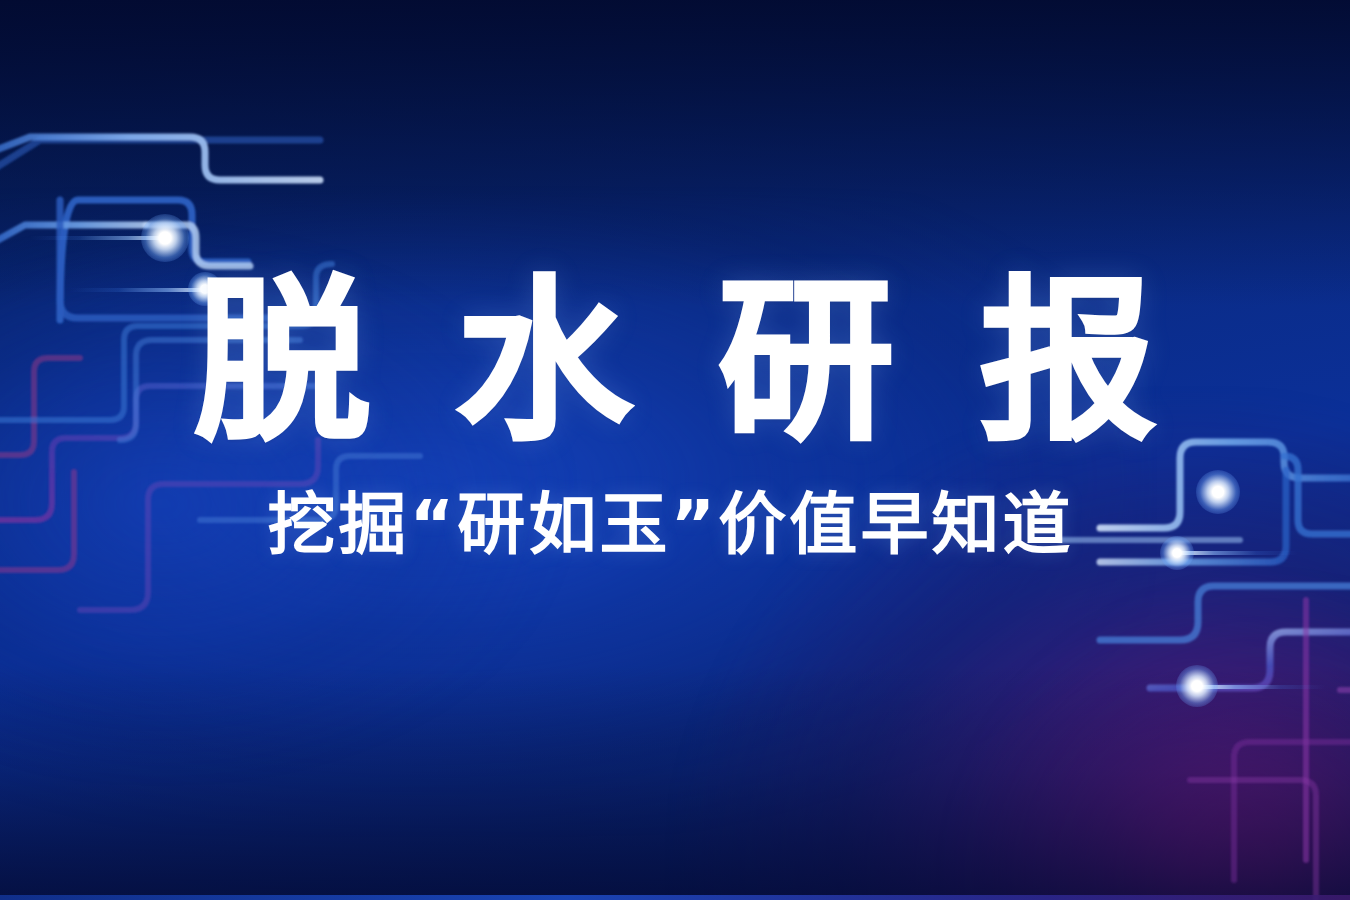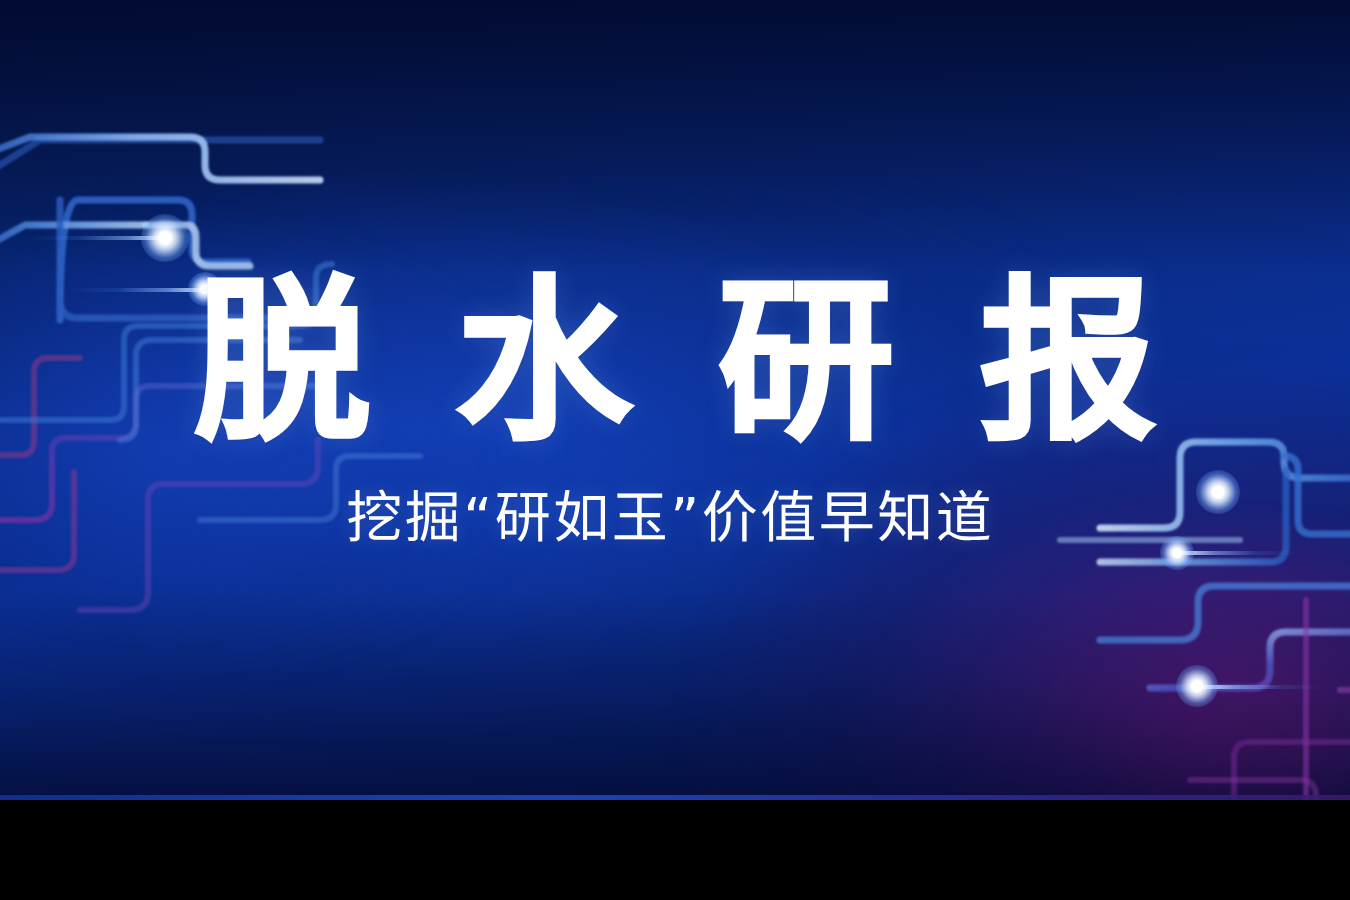--- a/index.html
+++ b/index.html
@@ -4,21 +4,21 @@
 <title>脱水研报</title>
 <style>
   html, body {
     margin: 0;
     padding: 0;
     background: #000;
   }
   #banner {
     position: relative;
     width: 1350px;
-    height: 800px;
+    height: 900px;
     overflow: hidden;
     font-family: "Liberation Sans", "DejaVu Sans", sans-serif;
     background: #0b2a8a;
   }
 
   
   .bg-base {
     position: absolute;
     inset: 0;
     background: linear-gradient(170deg,
@@ -168,23 +168,23 @@
     margin: 0;
     padding: 0 0 0 0.07em;
     text-shadow: 0 0 28px rgba(150,195,255,0.22),
                  0 2px 3px rgba(0,20,80,0.25);
     -webkit-text-stroke: 3px #ffffff;
     font-family: "DejaVu Sans", "Liberation Sans", sans-serif;
     white-space: nowrap;
   }
   .sub-title {
     color: #ffffff;
-    font-size: 56px;
+    font-size: 68px;
     line-height: 1.18;
-    font-weight: 400;
+    font-weight: 700;
     letter-spacing: 0.045em;
     margin: 28px 12px 0 0;
     padding-left: 0.045em;
     text-shadow: 0 0 18px rgba(150,195,255,0.22);
     font-family: "DejaVu Sans", "Liberation Sans", sans-serif;
     white-space: nowrap;
   }
 </style>
 </head>
 <body>

